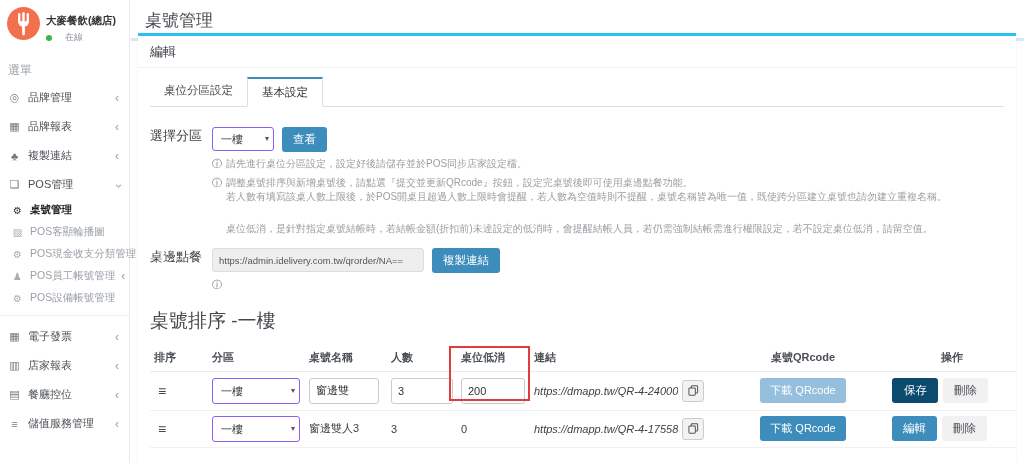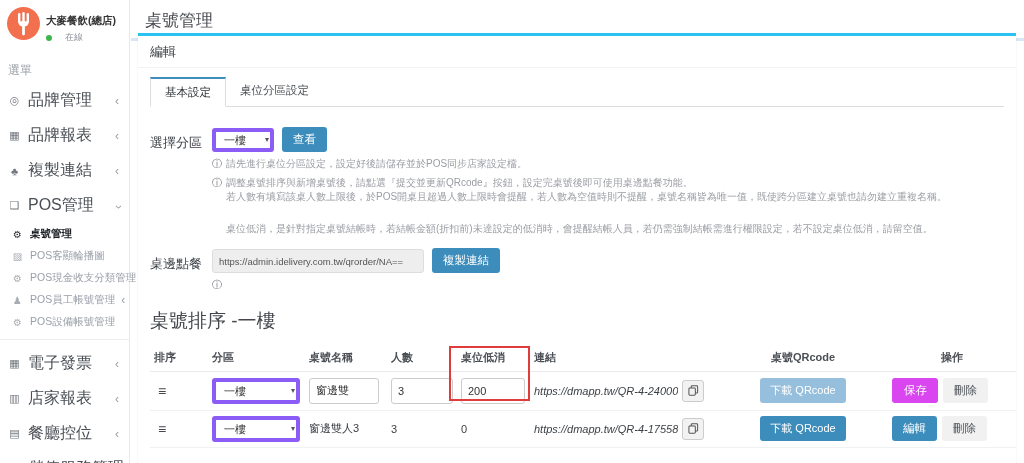--- a/index.html
+++ b/index.html
@@ -10,21 +10,21 @@
   .sidebar { position:absolute; left:0; top:0; width:130px; height:463px;
     background:#fff; border-right:1px solid #e6e9ee; z-index:5; }
   .brand { display:flex; align-items:flex-end; gap:6px; padding:7px 6px 0 7px; }
   .brand-text { padding-top:4px; }
   .brand-name { font-size:10.5px; color:#333; font-weight:bold; white-space:nowrap; }
   .brand-status { font-size:9px; color:#8a8f98; margin-top:3px; display:flex; align-items:center; gap:13px; }
   .dot { width:6px; height:6px; border-radius:50%; background:#3cb54a; display:inline-block; }
   .menu-label { font-size:12px; color:#9aa0a8; padding:18px 8px 4px 8px; }
   .nav-item { display:flex; align-items:center; gap:7px; padding:7px 8px; cursor:pointer; }
   .nav-icon { width:13px; font-size:11px; color:#73797f; text-align:center; flex:0 0 13px; }
-  .nav-label { font-size:16px; color:#4a4f55; flex:1; white-space:nowrap; }
+  .nav-label { font-size:11px; color:#4a4f55; flex:1; white-space:nowrap; }
   .nav-chevron { font-size:12px; color:#9aa0a8; padding-right:2px; }
   .nav-chevron.down { display:inline-block; transform:rotate(-90deg); }
   .sub-item { display:flex; align-items:center; gap:6px; padding:4px 8px 4px 11px; cursor:pointer; }
   .sub-item .nav-icon { font-size:10px; color:#a8adb4; }
   .sub-item .nav-label { font-size:10.5px; color:#9aa0a8; }
   .sub-item.active .nav-label { color:#1d2125; font-weight:bold; }
   .sub-item.active .nav-icon { color:#2c3136; }
   .nav-divider { height:1px; background:#eceef1; margin:6px 0; }
 
   
@@ -33,35 +33,35 @@
   .page-title { font-size:17px; color:#4a4d52; }
   .card { position:absolute; left:7px; right:8px; top:33px; bottom:0;
     background:#fff; border-top:3px solid #29c2f1; box-shadow:0 1px 2px rgba(0,0,0,.08); }
   .card-header { padding:7px 12px 6px 12px; font-size:13px; color:#3a3f44; border-bottom:1px solid #f1f2f4; }
 
   .tabs { display:flex; margin:8px 12px 0 12px; border-bottom:1px solid #ddd; }
   .tab { font-size:11.5px; color:#4a4f55; padding:6px 14px; cursor:pointer; position:relative; top:1px; }
   .tab.active { background:#fff; border:1px solid #ddd; border-top:2px solid #3c8dbc; border-bottom:1px solid #fff; color:#2c3136; }
 
   .form-area { padding:10px 12px 0 12px; }
-  .form-row { display:flex; align-items:flex-end; gap:8px; margin-top:10px; }
+  .form-row { display:flex; align-items:flex-start; gap:8px; margin-top:10px; }
   .form-label { font-size:13px; color:#3a3f44; width:54px; flex:0 0 auto; }
   .form-label.wide { width:auto; }
   input[type=text] { height:24px; border:1px solid #ccc; border-radius:3px; font-size:11px;
     color:#333; padding:0 6px; outline:none; }
   .inp-name { width:92px; } .inp-people { width:90px; } .inp-min { width:90px; margin-left:2px; }
   .select-wrap { position:relative; display:inline-block; }
-  select { appearance:none; -webkit-appearance:none; height:24px; border:4px solid #8b5cf6; border-radius:3px;
+  select { appearance:none; -webkit-appearance:none; height:24px; border:1px solid #8b5cf6; border-radius:3px;
     background:#fff; font-size:11px; color:#333; padding:0 16px 0 8px; outline:none;
     font-family:"Liberation Sans","DejaVu Sans",sans-serif; }
   .caret { position:absolute; right:5px; top:50%; transform:translateY(-52%); font-size:8px; color:#555; pointer-events:none; }
   .btn { border:none; border-radius:3px; background:#3c8dbc; color:#fff; font-size:11.5px;
     padding:5px 11px; cursor:pointer; font-family:inherit; }
   .btn.light-blue { background:#96bfdd; }
-  .btn.green { background:#d946ef;padding-left:12px; }
+  .btn.green { background:#0c4a6e;padding-left:12px; }
   .btn.gray { background:#f1f1f1; color:#4a4f55; }
   .hint { display:flex; gap:4px; font-size:10px; color:#9a9da3; margin:5px 0 0 62px; line-height:1.35; }
   .hint .cont { visibility:hidden; }
   .info-i { font-size:10px; color:#6a6e74; }
   .readonly-url { width:212px; height:24px; background:#eee; border:1px solid #ddd; border-radius:3px;
     font-size:9.5px; color:#555; padding:0 6px; display:flex; align-items:center; white-space:nowrap; overflow:hidden; }
 
   .section-title { font-size:19px; color:#44484d; margin:16px 0 0 12px; }
 
   
@@ -181,22 +181,22 @@
 
 <div class="main">
   <div class="title-band">
     <div class="page-title">桌號管理</div>
   </div>
 
   <div class="card">
     <div class="card-header">編輯</div>
 
     <div class="tabs">
+      <div class="tab">桌位分區設定</div>
       <div class="tab active">基本設定</div>
-      <div class="tab">桌位分區設定</div>
     </div>
 
     <div class="form-area">
 
       <div class="form-row">
         <span class="form-label">選擇分區</span>
         <span class="select-wrap">
           <select style="width:62px">
             <option>一樓</option>
           </select>

